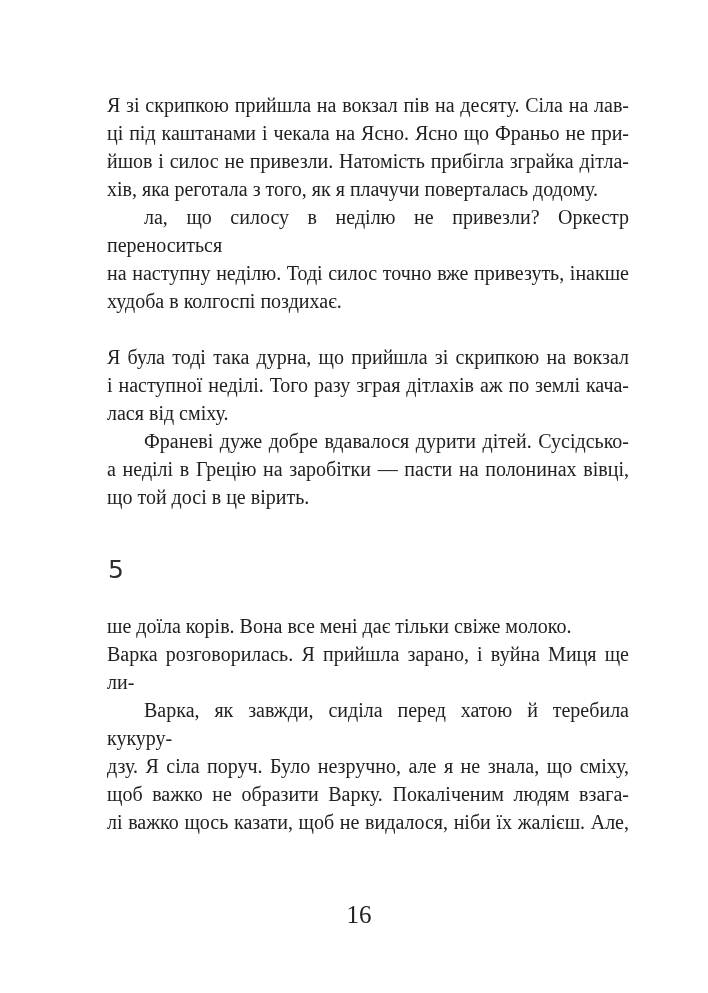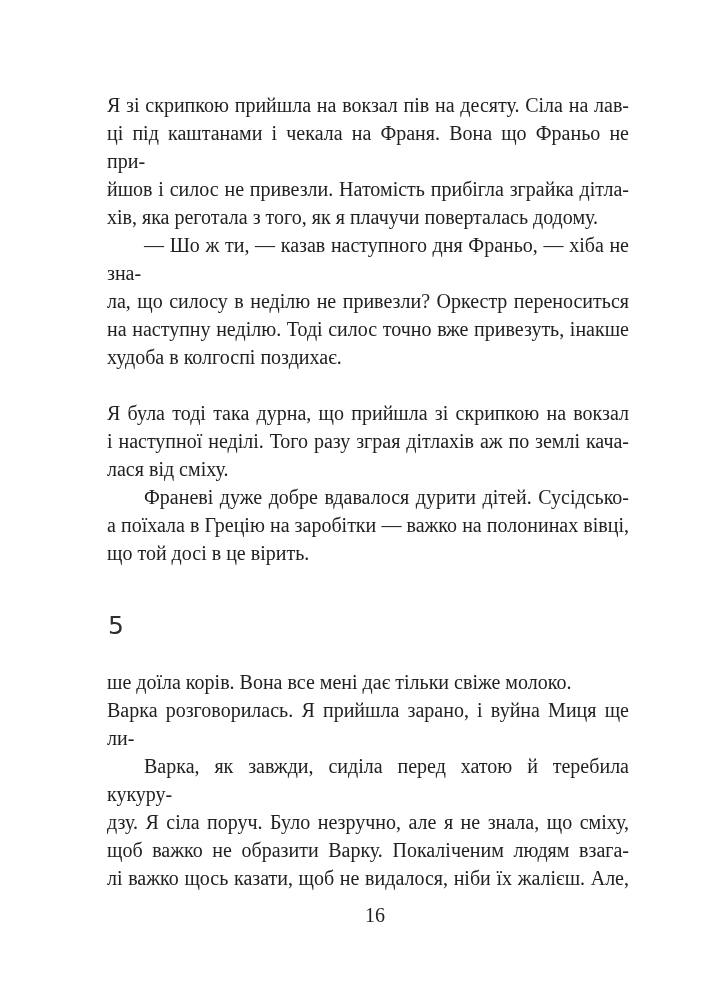--- a/index.html
+++ b/index.html
@@ -40,59 +40,58 @@
   .section-heading {
     font-family: "DejaVu Sans", "Liberation Sans", sans-serif;
     font-weight: 400;
     font-size: 25px;
     line-height: 36px;
     color: #2e2e2e;
     margin: 41px 0 24px 1px;
   }
   .page-number {
     position: absolute;
-    left: 114px;
+    left: 98px;
     top: 901px;
     width: 522px;
     text-align: center;
-    font-size: 20px;
+    font-size: 25px;
     line-height: 28px;
     color: #212121;
   }
 </style>
 </head>
 <body>
 
 <main class="page">
   <div class="column">
 
     <section id="block1" class="text-block">
         <div class="para">
           <div class="line">Я зі скрипкою прийшла на вокзал пів на десяту. Сіла на лав-</div>
-          <div class="line">ці під каштанами і чекала на Франя. Вона що Франьо не при-</div>
+          <div class="line">ці під каштанами і чекала на Ясно. Ясно що Франьо не при-</div>
           <div class="line">йшов і силос не привезли. Натомість прибігла зграйка дітла-</div>
           <div class="line end">хів, яка реготала з того, як я плачучи поверталась додому.</div>
         </div>
         <div class="para indent">
-          <div class="line">— Шо ж ти, — казав наступного дня Франьо, — хіба не зна-</div>
           <div class="line">ла, що силосу в неділю не привезли? Оркестр переноситься</div>
           <div class="line">на наступну неділю. Тоді силос точно вже привезуть, інакше</div>
           <div class="line end">худоба в колгоспі поздихає.</div>
         </div>
       </section>
 
     <section id="block2" class="text-block">
         <div class="para">
           <div class="line">Я була тоді така дурна, що прийшла зі скрипкою на вокзал</div>
           <div class="line">і наступної неділі. Того разу зграя дітлахів аж по землі кача-</div>
           <div class="line end">лася від сміху.</div>
         </div>
         <div class="para indent">
           <div class="line">Франеві дуже добре вдавалося дурити дітей. Сусідсько-</div>
-          <div class="line">а поїхала в Грецію на заробітки — важко на полонинах вівці,</div>
+          <div class="line">а неділі в Грецію на заробітки — пасти на полонинах вівці,</div>
           <div class="line end">що той досі в це вірить.</div>
         </div>
       </section>
 
     <h2 class="section-heading">5</h2>
 
     <section id="block3" class="text-block">
         <div class="para">
           <div class="line end">ше доїла корів. Вона все мені дає тільки свіже молоко.</div>
           <div class="line">Варка розговорилась. Я прийшла зарано, і вуйна Миця ще ли-</div>

